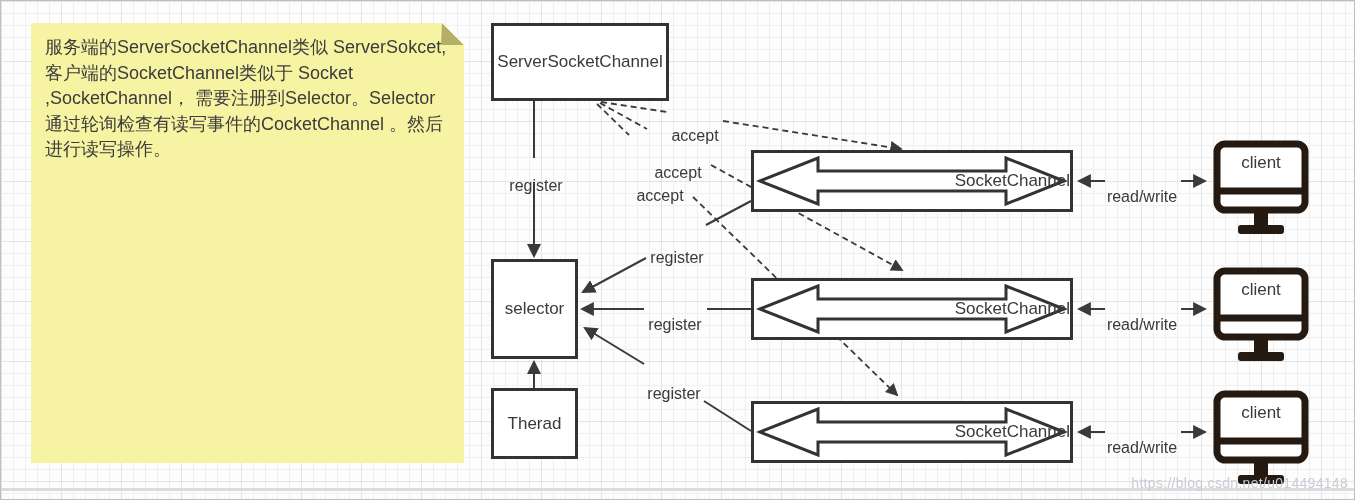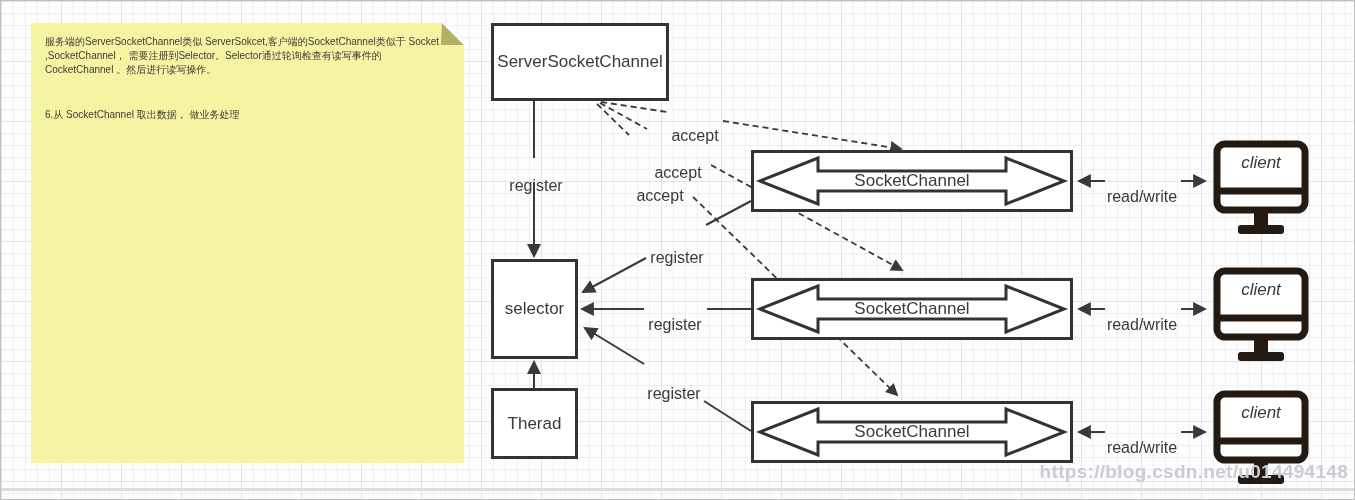--- a/index.html
+++ b/index.html
@@ -18,21 +18,21 @@
       linear-gradient(#efefef 1px, transparent 1px),
       linear-gradient(90deg, #efefef 1px, transparent 1px);
     background-size: 60px 60px, 60px 60px, 12px 12px, 12px 12px;
   }
   
   .note {
     position:absolute; left:30px; top:22px; width:433px; height:440px;
     background:#f6f3a2;
     clip-path: polygon(0 0, calc(100% - 22px) 0, 100% 22px, 100% 100%, 0 100%);
     padding:12px 14px 10px 14px;
-    font-size:10px; line-height:1.42; color:#3c3c3c;
+    font-size:18px; line-height:1.42; color:#3c3c3c;
     z-index:2;
   }
   .note-fold {
     position:absolute; top:0; right:0; width:23px; height:23px;
     background:#b5ae66;
     clip-path: polygon(4% 0, 100% 96%, 0 96%);
   }
   .note-intro { margin-bottom:30px; }
   .note-step { margin-bottom:14px; }
   
@@ -47,54 +47,53 @@
   #selector-box { left:490px; top:258px; width:87px;  height:100px; }
   #thread-box   { left:490px; top:387px; width:87px;  height:71px; }
   
   .channel {
     position:absolute; left:750px; width:322px; height:62px;
     background:#fff; border:3px solid #333; z-index:2;
   }
   .channel svg { display:block; width:100%; height:100%; }
   .channel-label {
     position:absolute; left:0; right:0; top:50%; transform:translateY(-50%);
-    text-align:center; font-size:17px; color:#3a3a3a;
+    text-align:right; font-size:17px; color:#3a3a3a;
   }
   #channel-1 { top:149px; } #channel-2 { top:277px; } #channel-3 { top:400px; }
   
-  .client { position:absolute; left:1210px; width:100px; height:96px; z-index:2;font-style:italic; }
+  .client { position:absolute; left:1210px; width:100px; height:96px; z-index:2; }
   .client svg { display:block; width:100%; height:100%; }
   .client-label {
     position:absolute; left:0; right:0; top:13px;
     text-align:center; font-size:17px; color:#3a3a3a;
   }
   #client-1 { top:139px; } #client-2 { top:266px; } #client-3 { top:389px; }
   
   .edge-label {
     position:absolute; transform:translate(-50%,-50%);
     font-size:16px; color:#3a3a3a; white-space:nowrap; z-index:3;margin-top:16px;
   }
   
   .bottom-strip { position:absolute; left:0; right:0; top:487px; height:3px; background:#dcdcdc; z-index:0; }
   .watermark {
-    position:absolute; right:6px; bottom:16px;
-    font-size:19px; color:#c9ccd6; letter-spacing:0.3px; z-index:4;font-weight:bold;
+    position:absolute; right:6px; bottom:8px;
+    font-size:14px; color:#c9ccd6; letter-spacing:0.3px; z-index:4;
   }
 </style>
 </head>
 <body>
 
 <div id="canvas">
 
   <div class="bottom-strip"></div>
 
   <div class="note">
     <div class="note-fold"></div>
     <p class="note-intro">服务端的ServerSocketChannel类似 ServerSokcet,客户端的SocketChannel类似于 Socket ,SocketChannel， 需要注册到Selector。Selector通过轮询检查有读写事件的CocketChannel 。然后进行读写操作。</p>
-    <p class="note-step">6.从 SocketChannel 取出数据， 做业务处理</p>
   </div>
 
   <svg id="wires" viewBox="0 0 1355 500">
     <defs>
       <marker id="ah" viewBox="0 0 10 10" refX="8.5" refY="5" markerWidth="7" markerHeight="7" orient="auto-start-reverse">
         <path d="M0,0 L10,5 L0,10 z" fill="#3a3a3a"></path>
       </marker>
     </defs>
     <g stroke="#3a3a3a" stroke-width="2" fill="none">
 

